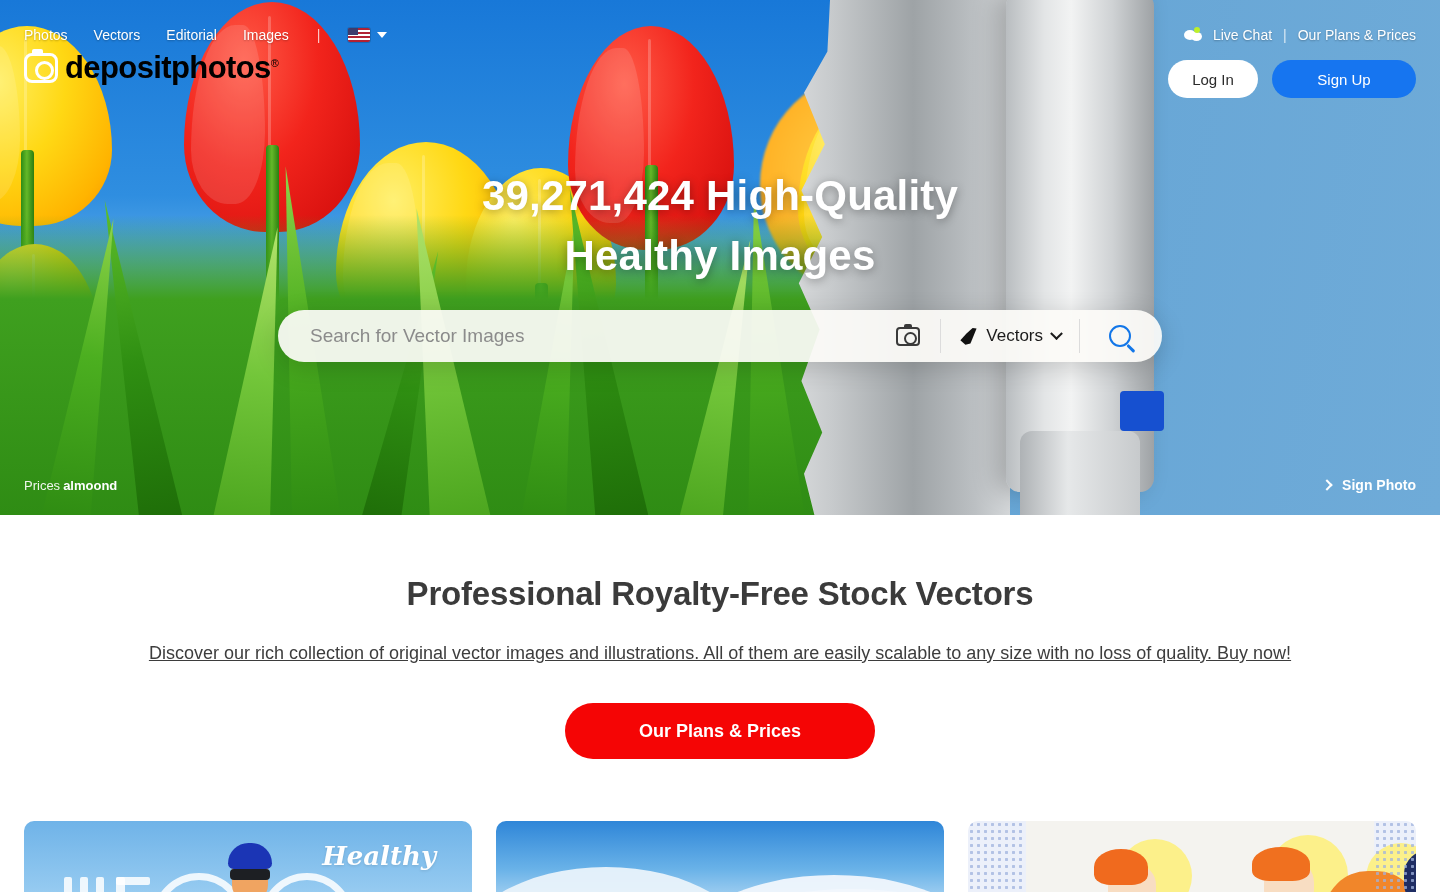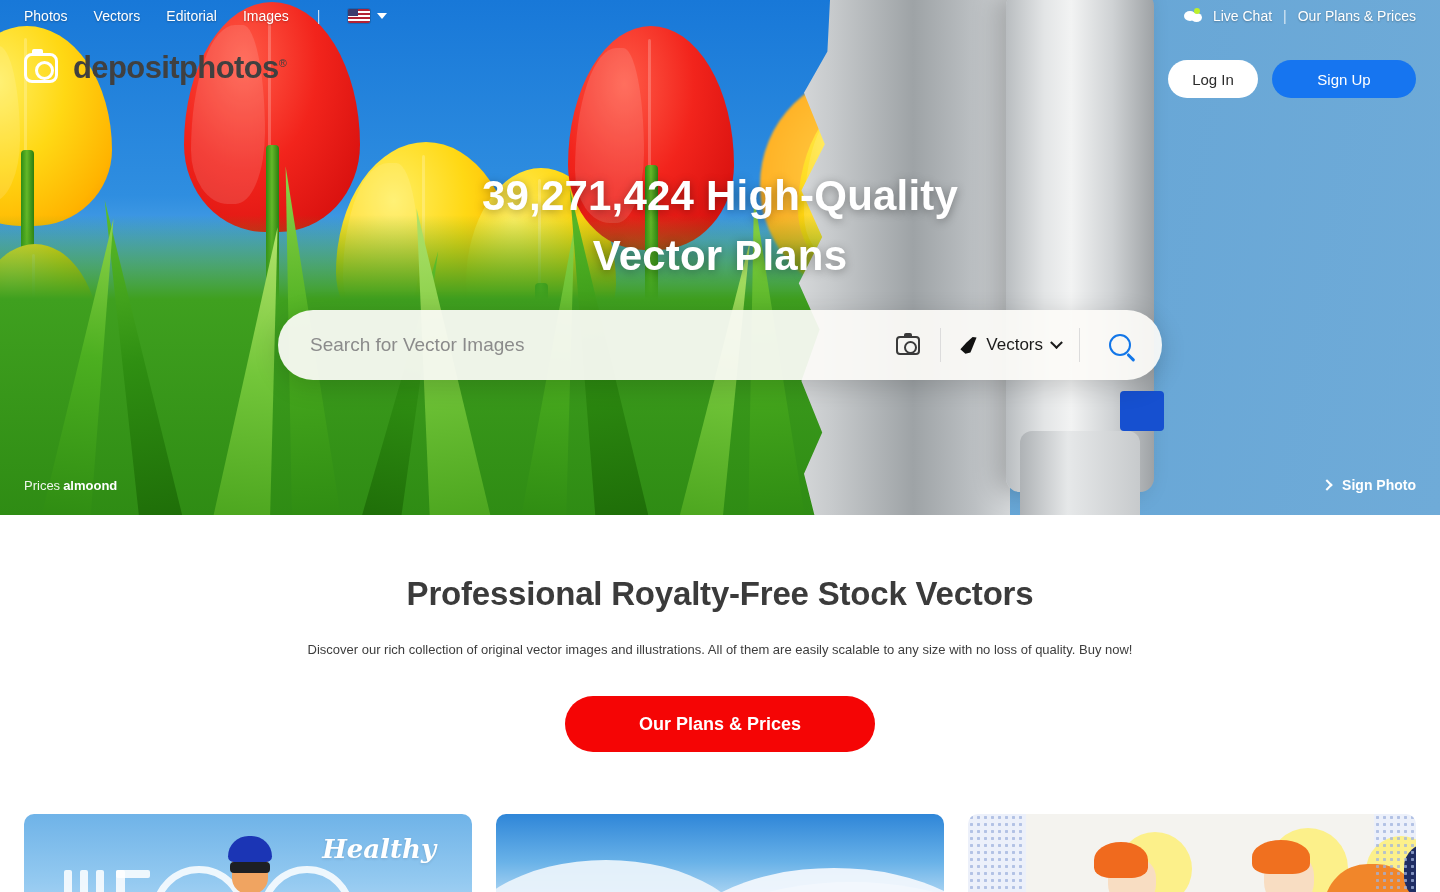--- a/index.html
+++ b/index.html
@@ -96,22 +96,22 @@
     border-radius: 12px;
     background: linear-gradient(90deg, #aeb2b5, #e6e8e9 40%, #c7cacc 100%);
   }
   .roll-blue-peek {
     position: absolute; right: 276px; bottom: 84px; width: 44px; height: 40px;
     background: #1650d0; border-radius: 4px;
   }
 
   
   .topnav {
-    position: absolute; left: 0; top: 8px; width: 1440px; height: 40px;
-    display: flex; align-items: flex-start; z-index: 6;
+    position: absolute; left: 0; top: 15px; width: 1440px; height: 40px;
+    display: flex; align-items: center; z-index: 6;
   }
   .topnav-left { display: flex; align-items: center; gap: 26px; padding-left: 24px; }
   .nav-link {
     color: #ffffff; font-size: 14px; text-decoration: none; cursor: pointer;
     text-shadow: 0 1px 2px rgba(0,0,0,.28); white-space: nowrap;
   }
   .nav-sep { color: rgba(255,255,255,.75); font-size: 14px; margin: 0 2px; }
   .flag {
     width: 22px; height: 14px; border-radius: 2px; overflow: hidden;
     display: inline-block; position: relative; vertical-align: middle;
@@ -154,22 +154,22 @@
   .logo-cam::before {
     content: ""; position: absolute; left: 50%; top: 50%;
     width: 13px; height: 13px; margin: -6.5px 0 0 -6.5px;
     border-radius: 50%; border: 3px solid #fff;
   }
   .logo-cam::after {
     content: ""; position: absolute; left: 5px; top: -7px;
     width: 11px; height: 5px; background: #fff; border-radius: 2px 2px 0 0;
   }
   .logo-text {
-    color: #404040; font-size: 31px; font-weight: 700; letter-spacing: -.6px;
-    position: relative; line-height: 1; margin-left: 8px;
+    color: #000000; font-size: 31px; font-weight: 700; letter-spacing: -.6px;
+    position: relative; line-height: 1;
   }
   .logo-reg {
     font-size: 11px; vertical-align: super; font-weight: 400;
   }
 
   .auth-buttons {
     position: absolute; right: 24px; top: 60px; z-index: 6;
     display: flex; align-items: center; gap: 14px;
   }
   .btn-login {
@@ -185,21 +185,21 @@
 
   .hero-title {
     position: absolute; left: 0; top: 166px; width: 1440px; z-index: 5;
     text-align: center; color: #ffffff; font-size: 42px; font-weight: 700;
     line-height: 1.43; text-shadow: 0 2px 10px rgba(0,0,0,.35);
     letter-spacing: .2px;
   }
 
   
   .searchbar {
-    position: absolute; left: 278px; top: 310px; width: 884px; height: 70px;
+    position: absolute; left: 278px; top: 310px; width: 884px; height: 52px;
     background: rgba(252,251,247,.93); border-radius: 35px; z-index: 5;
     display: flex; align-items: center; padding: 0 12px 0 32px;
     box-shadow: 0 6px 26px rgba(0,0,0,.16);
   }
   .search-input {
     flex: 1; border: none; outline: none; background: transparent;
     font-size: 19px; color: #333; font-family: inherit; height: 40px;
   }
   .search-input::placeholder { color: #8b8b8b; }
   .cam-btn {
@@ -261,21 +261,21 @@
   }
 
   
   .main { width: 1440px; background: #fff; padding-top: 60px; }
   .section-title {
     text-align: center; font-size: 33px; font-weight: 700; color: #3b3b3b;
     letter-spacing: -.2px;
   }
   .section-desc {
     margin: 28px auto 0; max-width: 1180px; text-align: center;
-    font-size: 13px; line-height: 1.44; color: #3d3d3d;
+    font-size: 18px; line-height: 1.44; color: #3d3d3d; text-decoration: underline;
   }
   .cta-wrap { text-align: center; margin-top: 36px; }
   .cta-btn {
     display: inline-block; min-width: 310px; height: 56px; line-height: 56px;
     border-radius: 28px; background: #f50505; color: #fff; border: none;
     font-size: 18px; font-weight: 700; cursor: pointer; font-family: inherit;
     padding: 0 34px;
   }
 
   
@@ -470,21 +470,21 @@
     <span class="logo-text"><span>depositphotos</span><span class="logo-reg">®</span></span>
   </div>
 
   <div class="auth-buttons">
     <button class="btn-login">Log In</button>
     <button class="btn-signup">Sign Up</button>
   </div>
 
   <div class="hero-title">
     <div>39,271,424 High-Quality</div>
-    <div>Vector Plans</div>
+    <div>Healthy Images</div>
   </div>
 
   <div class="searchbar">
     <input class="search-input" type="text" placeholder="Search for Vector Images" style="">
     <button class="cam-btn">
       <span class="cam-glyph"></span>
     </button>
     <span class="divider-v"></span>
     <div class="type-select">
       <span class="pen-glyph"></span>

